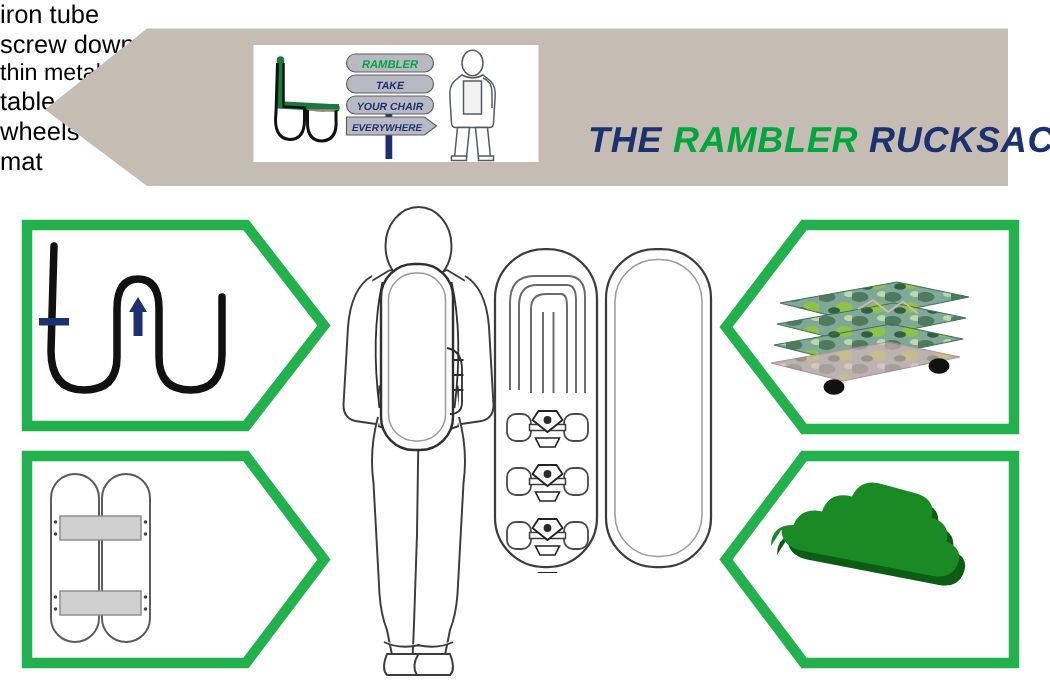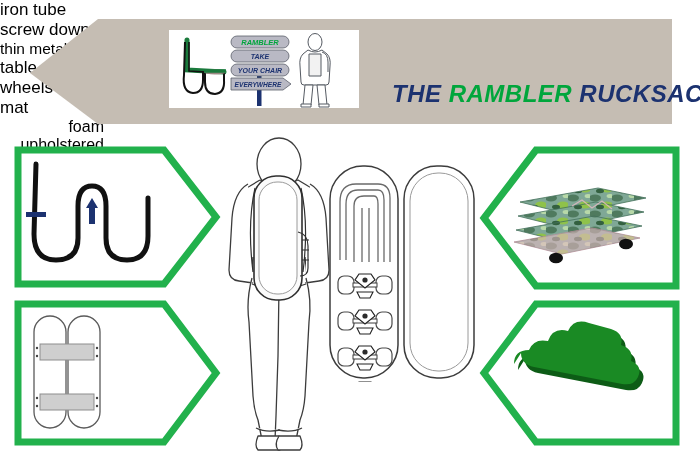--- a/index.html
+++ b/index.html
@@ -178,22 +178,20 @@
       <polygon points="56,4 196,4 196,142 56,142 4,73" fill="#ffffff" stroke="#22b14c" stroke-width="7" stroke-linejoin="miter"></polygon>
       <g>
         <path d="M34 64 q0 -14 15 -14 q5 -12 19 -9 q5 -14 20 -10 q6 -13 21 -8 l22 6
                  q13 4 10 16 q13 4 10 16 q12 5 7 16 q-4 9 -16 7 l-88 -17 q-13 -3 -13 -14 z" fill="#0d5c16" transform="translate(4,6)"></path>
         <path d="M34 64 q0 -14 15 -14 q5 -12 19 -9 q5 -14 20 -10 q6 -13 21 -8 l22 6
                  q13 4 10 16 q13 4 10 16 q12 5 7 16 q-4 9 -16 7 l-88 -17 q-13 -3 -13 -14 z" fill="#1a8a24"></path>
       </g>
     </svg>
   </div>
   <div class="lbl lbl-mat">mat</div>
-  <div class="lbl lbl-foam">foam
-upholstered</div>
 
   <div class="figure">
     <svg width="110" height="318" viewBox="0 0 110 318">
       <g fill="#ffffff" stroke="#3c3c3c" stroke-width="1.3" stroke-linejoin="round">
         <ellipse cx="55" cy="28" rx="22" ry="26"></ellipse>
         <path d="M36 44 q19 10 38 0 l10 6 q14 7 16 30 l3 46 q1 10 -8 12 l-12 3 -2 -20"></path>
         <path d="M36 44 l-10 6 q-14 7 -16 30 l-3 46 q-1 10 8 12 l12 3 2 -20"></path>
         <path d="M24 48 q-14 8 -16 34 l-3 52 q0 10 10 11 l14 2"></path>
         <path d="M86 48 q14 8 16 34 l3 52 q0 10 -10 11 l-14 2"></path>
         <path d="M28 142 q-6 22 -3 44 l4 74 q1 14 5 24 l4 20"></path>

